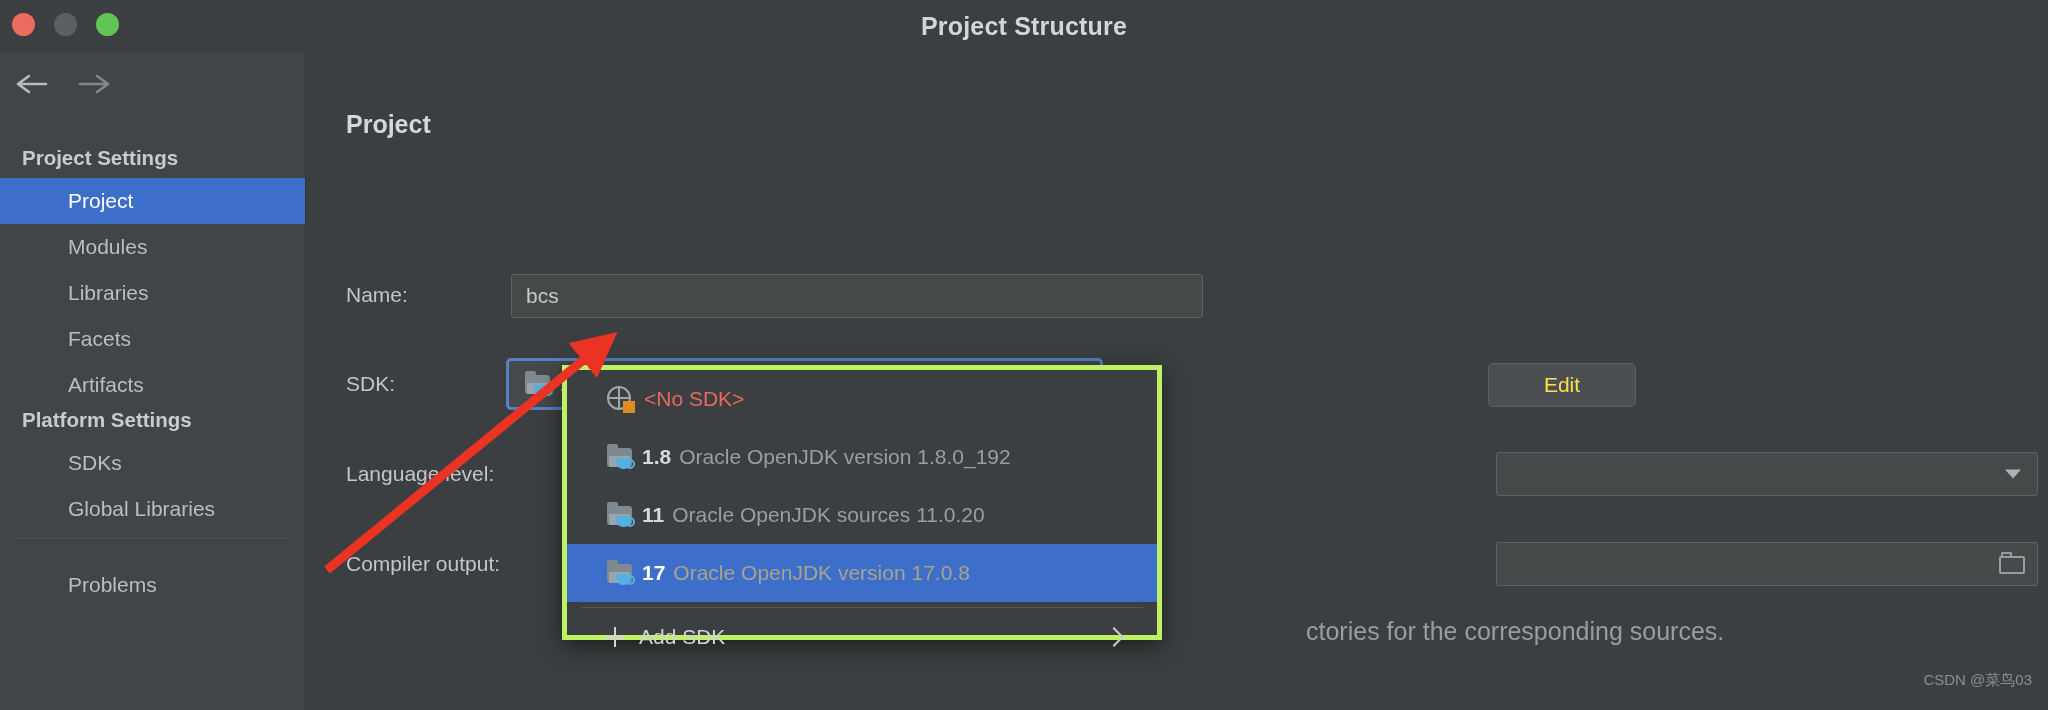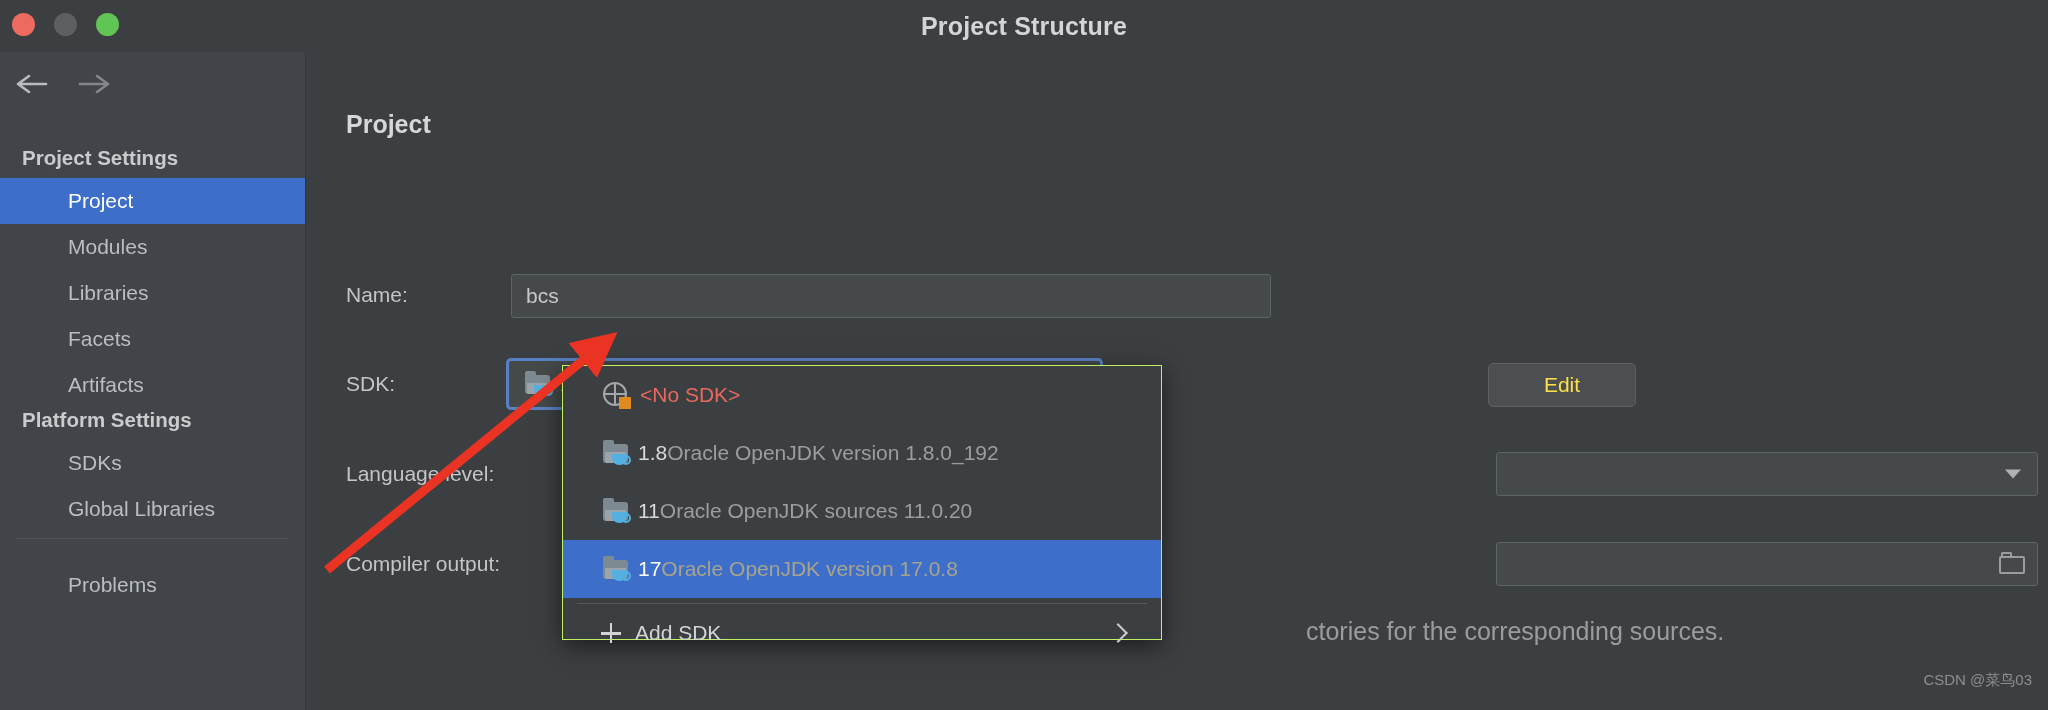--- a/index.html
+++ b/index.html
@@ -87,21 +87,21 @@
   #label-sdk{left:40px;top:320px;}
   #label-langlevel{left:40px;top:410px;}
   #label-compileroutput{left:40px;top:500px;}
 
   .text-input{
     position:absolute;box-sizing:border-box;
     background:#45494a;border:1px solid #5e6364;border-radius:3px;
     color:#c6c8ca;font-size:21px;
     display:flex;align-items:center;padding-left:14px;
   }
-  #input-name{left:205px;top:222px;width:760px;height:44px;}
+  #input-name{left:205px;top:222px;width:692px;height:44px;}
 
   .combo{
     position:absolute;box-sizing:border-box;
     background:#45494a;border-radius:5px;
     display:flex;align-items:center;
   }
   #combo-sdk{
     left:200px;top:306px;width:597px;height:52px;
     border:3px solid #5980c4;
   }
@@ -124,21 +124,21 @@
     background:#9aa4aa;border-radius:0 0 2px 2px;
   }
   .jdk-icon .cup{
     position:absolute;left:9px;top:13px;width:15px;height:11px;
     background:#54b0e0;border-radius:0 0 7px 7px;
   }
   .jdk-icon .cup:after{
     content:"";position:absolute;right:-4px;top:1px;width:6px;height:6px;
     border:2px solid #54b0e0;border-radius:50%;
   }
-  .sdk-ver{color:#d7d9db;font-size:21px;font-weight:normal;}
+  .sdk-ver{color:#d7d9db;font-size:21px;font-weight:bold;margin-right:8px;}
   .sdk-desc{color:#9b9ea0;font-size:21px;white-space:nowrap;}
   .caret{
     position:absolute;right:18px;top:50%;transform:translateY(-50%);
     width:0;height:0;border-left:9px solid transparent;border-right:9px solid transparent;
     border-top:10px solid #b0b3b5;
   }
 
   .btn{
     position:absolute;box-sizing:border-box;
     background:#4b4f51;border:1px solid #5d6163;border-radius:5px;
@@ -176,21 +176,21 @@
 
   .hint-text{
     position:absolute;left:1000px;top:565px;
     color:#9a9d9f;font-size:25px;white-space:nowrap;
   }
 
   
   .popup{
     position:absolute;left:562px;top:365px;width:600px;height:275px;
     background:#3c3f41;
-    border:1px solid #bef264;
+    border:5px solid #bef264;
     box-shadow:0 6px 22px rgba(0,0,0,.55);
     box-sizing:border-box;
   }
   .popup-item{
     position:relative;height:58px;box-sizing:border-box;
     display:flex;align-items:center;padding-left:40px;
   }
   .popup-item.highlight{background:#3c6eca;}
   .popup-item.highlight .sdk-ver{color:#ffffff;}
   .popup-item.highlight .sdk-desc{color:#a9a38c;}

